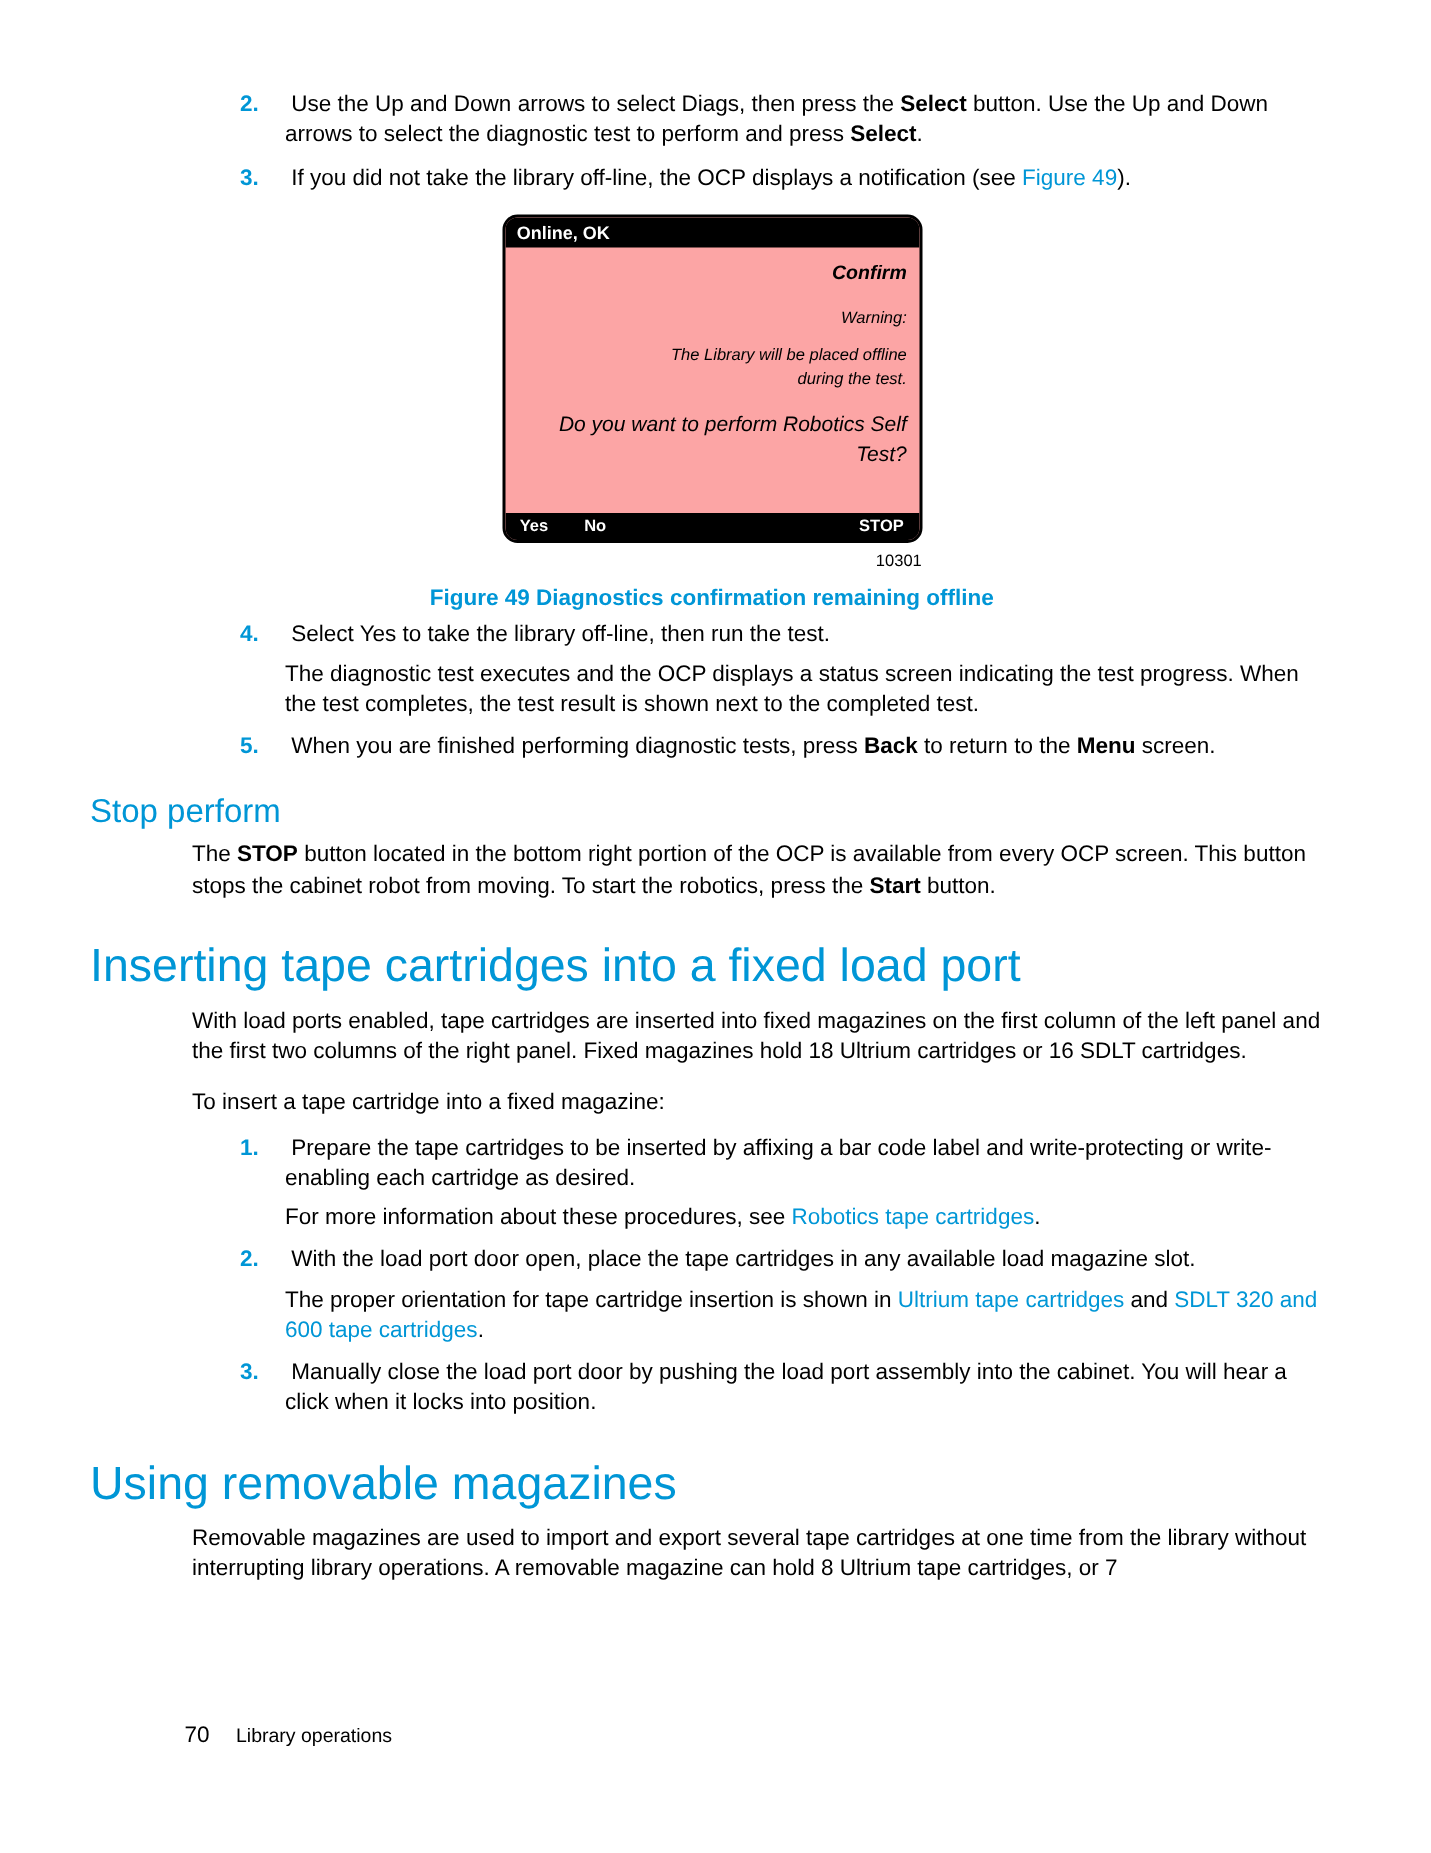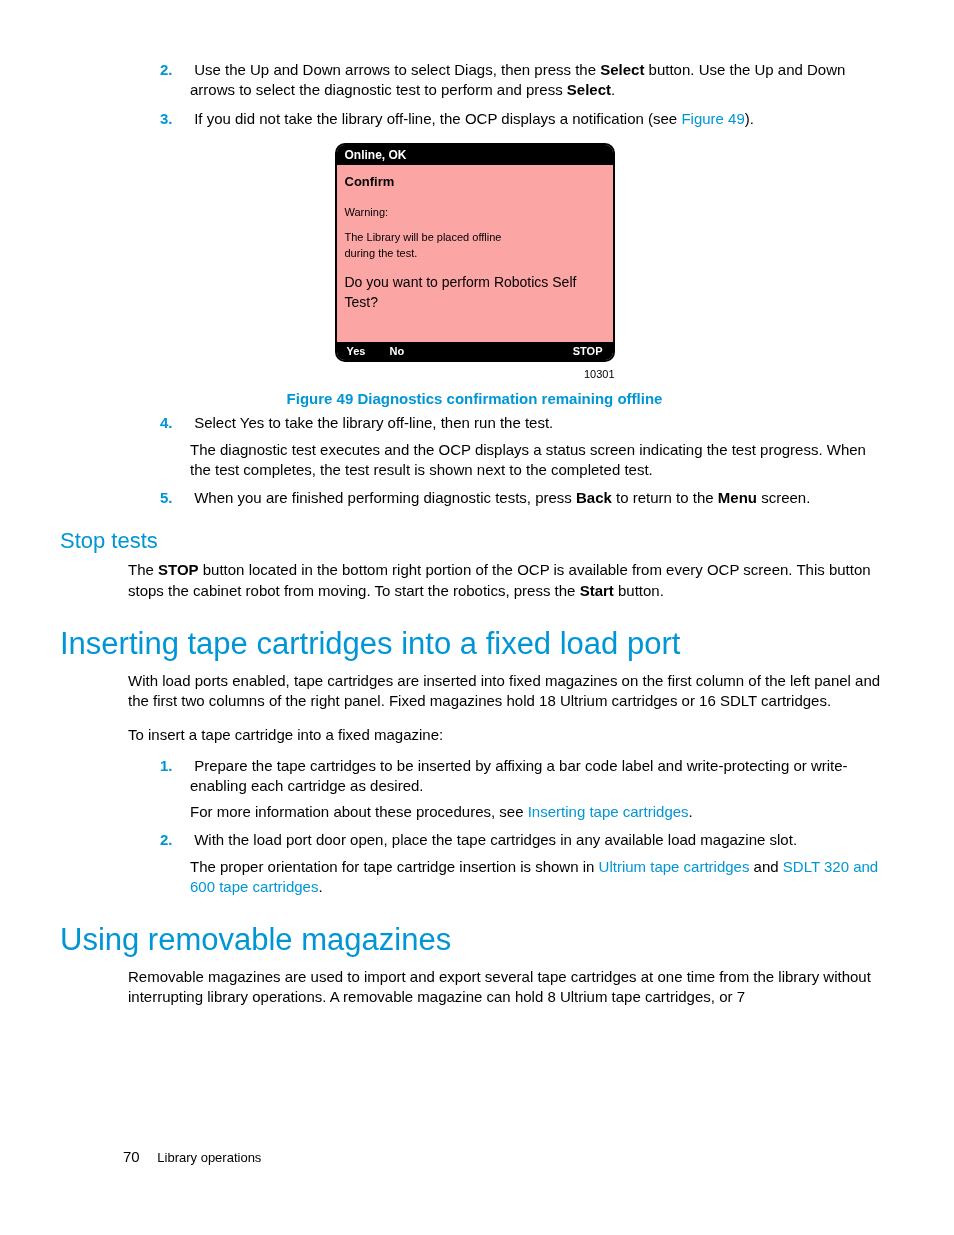--- a/index.html
+++ b/index.html
@@ -47,23 +47,24 @@
   }
   .ocp-top {
     background: #000;
     color: #fff;
     font-weight: bold;
     padding: 3px 8px;
     font-size: 12px;
   }
   .ocp-body {
     padding: 8px 8px 4px 8px;
-    text-align: left;
+    text-align: right;
     line-height: 1.4;
     min-height: 160px;
+    font-style: italic;
   }
   .ocp-body .title { font-weight: bold; font-size: 13px; margin-bottom: 14px; }
   .ocp-body .warn { font-size: 11px; margin-bottom: 10px; }
   .ocp-body .msg { font-size: 11px; margin-bottom: 12px; }
   .ocp-body .q { font-size: 14px; margin-bottom: 26px; }
   .ocp-foot {
     background: #000;
     color: #fff;
     display: flex;
     font-size: 11px;
@@ -146,43 +147,47 @@
       <span class="mrk">4.</span>
       <span>Select Yes to take the library off-line, then run the test.</span>
       <p>The diagnostic test executes and the OCP displays a status screen indicating the test progress. When the test completes, the test result is shown next to the completed test.</p>
     </li>
     <li>
       <span class="mrk">5.</span>
       <span>When you are finished performing diagnostic tests, press </span><b>Back</b><span> to return to the </span><b>Menu</b><span> screen.</span>
     </li>
   </ol>
 
-  <h3 class="subhead">Stop tests</h3>
+  <h3 class="subhead">Stop perform</h3>
   <div class="body body-indent">
     <span>The </span><b>STOP</b><span> button located in the bottom right portion of the OCP is available from every OCP screen. This button stops the cabinet robot from moving. To start the robotics, press the </span><b>Start</b><span> button.</span>
   </div>
 
   <h2 class="head">Inserting tape cartridges into a fixed load port</h2>
   <div class="body body-indent">With load ports enabled, tape cartridges are inserted into fixed magazines on the first column of the left panel and the first two columns of the right panel. Fixed magazines hold 18 Ultrium cartridges or 16 SDLT cartridges.</div>
   <div class="body body-indent" style="margin-top:14px;">To insert a tape cartridge into a fixed magazine:</div>
 
   <ol class="upper" style="margin-left:62px; margin-top:10px;">
     <li>
       <span class="mrk">1.</span>
       <span>Prepare the tape cartridges to be inserted by affixing a bar code label and write-protecting or write-enabling each cartridge as desired.</span>
       <p>
-        <span>For more information about these procedures, see </span><span class="blue-link">Inserting tape cartridges</span><span>.</span>
+        <span>For more information about these procedures, see </span><span class="blue-link">Robotics tape cartridges</span><span>.</span>
       </p>
     </li>
     <li>
       <span class="mrk">2.</span>
       <span>With the load port door open, place the tape cartridges in any available load magazine slot.</span>
       <p>
         <span>The proper orientation for tape cartridge insertion is shown in </span><span class="blue-link">Ultrium tape cartridges</span><span> and </span><span class="blue-link">SDLT 320 and 600 tape cartridges</span><span>.</span>
       </p>
+    </li>
+    <li>
+      <span class="mrk">3.</span>
+      <span>Manually close the load port door by pushing the load port assembly into the cabinet. You will hear a click when it locks into position.</span>
     </li>
   </ol>
 
   <h2 class="head">Using removable magazines</h2>
   <div class="body body-indent">Removable magazines are used to import and export several tape cartridges at one time from the library without interrupting library operations. A removable magazine can hold 8 Ultrium tape cartridges, or 7</div>
 
   <div class="footer">
     <span class="pn">70</span>
     <span>Library operations</span>
   </div>

